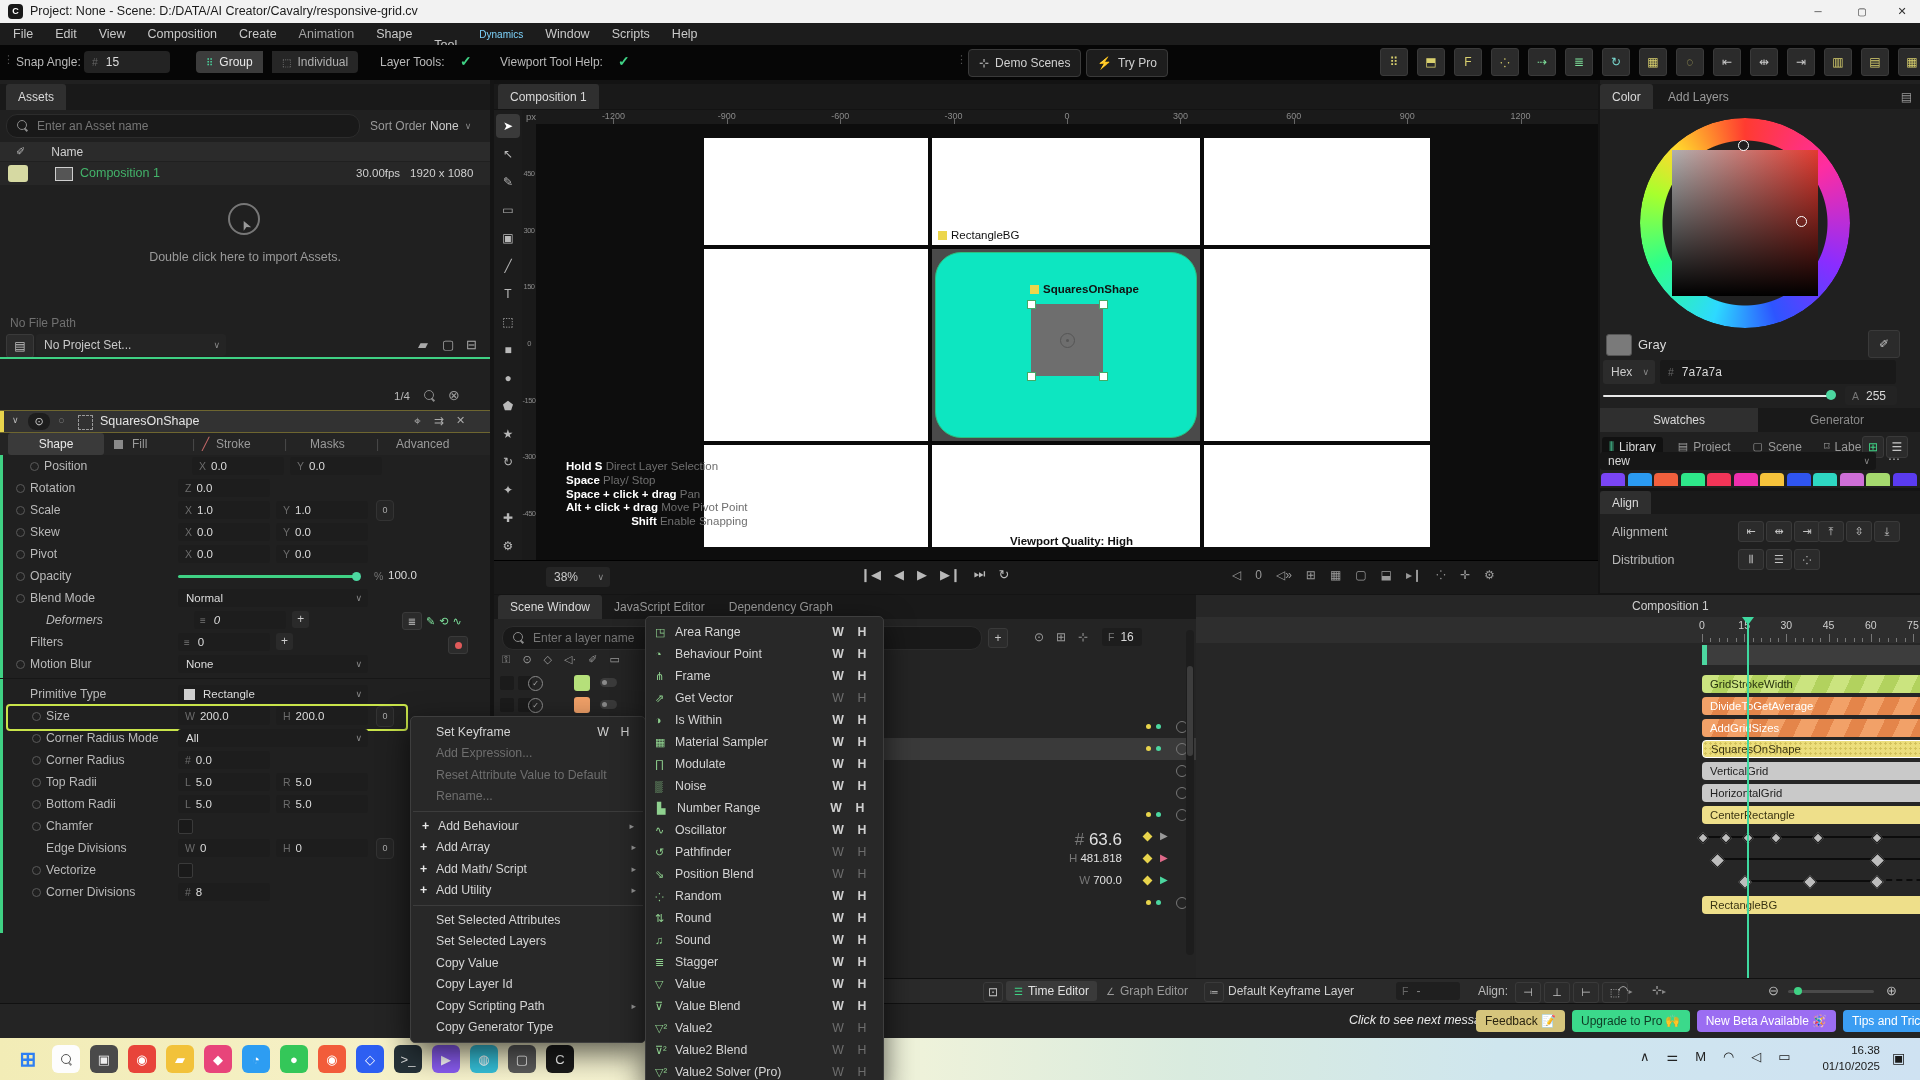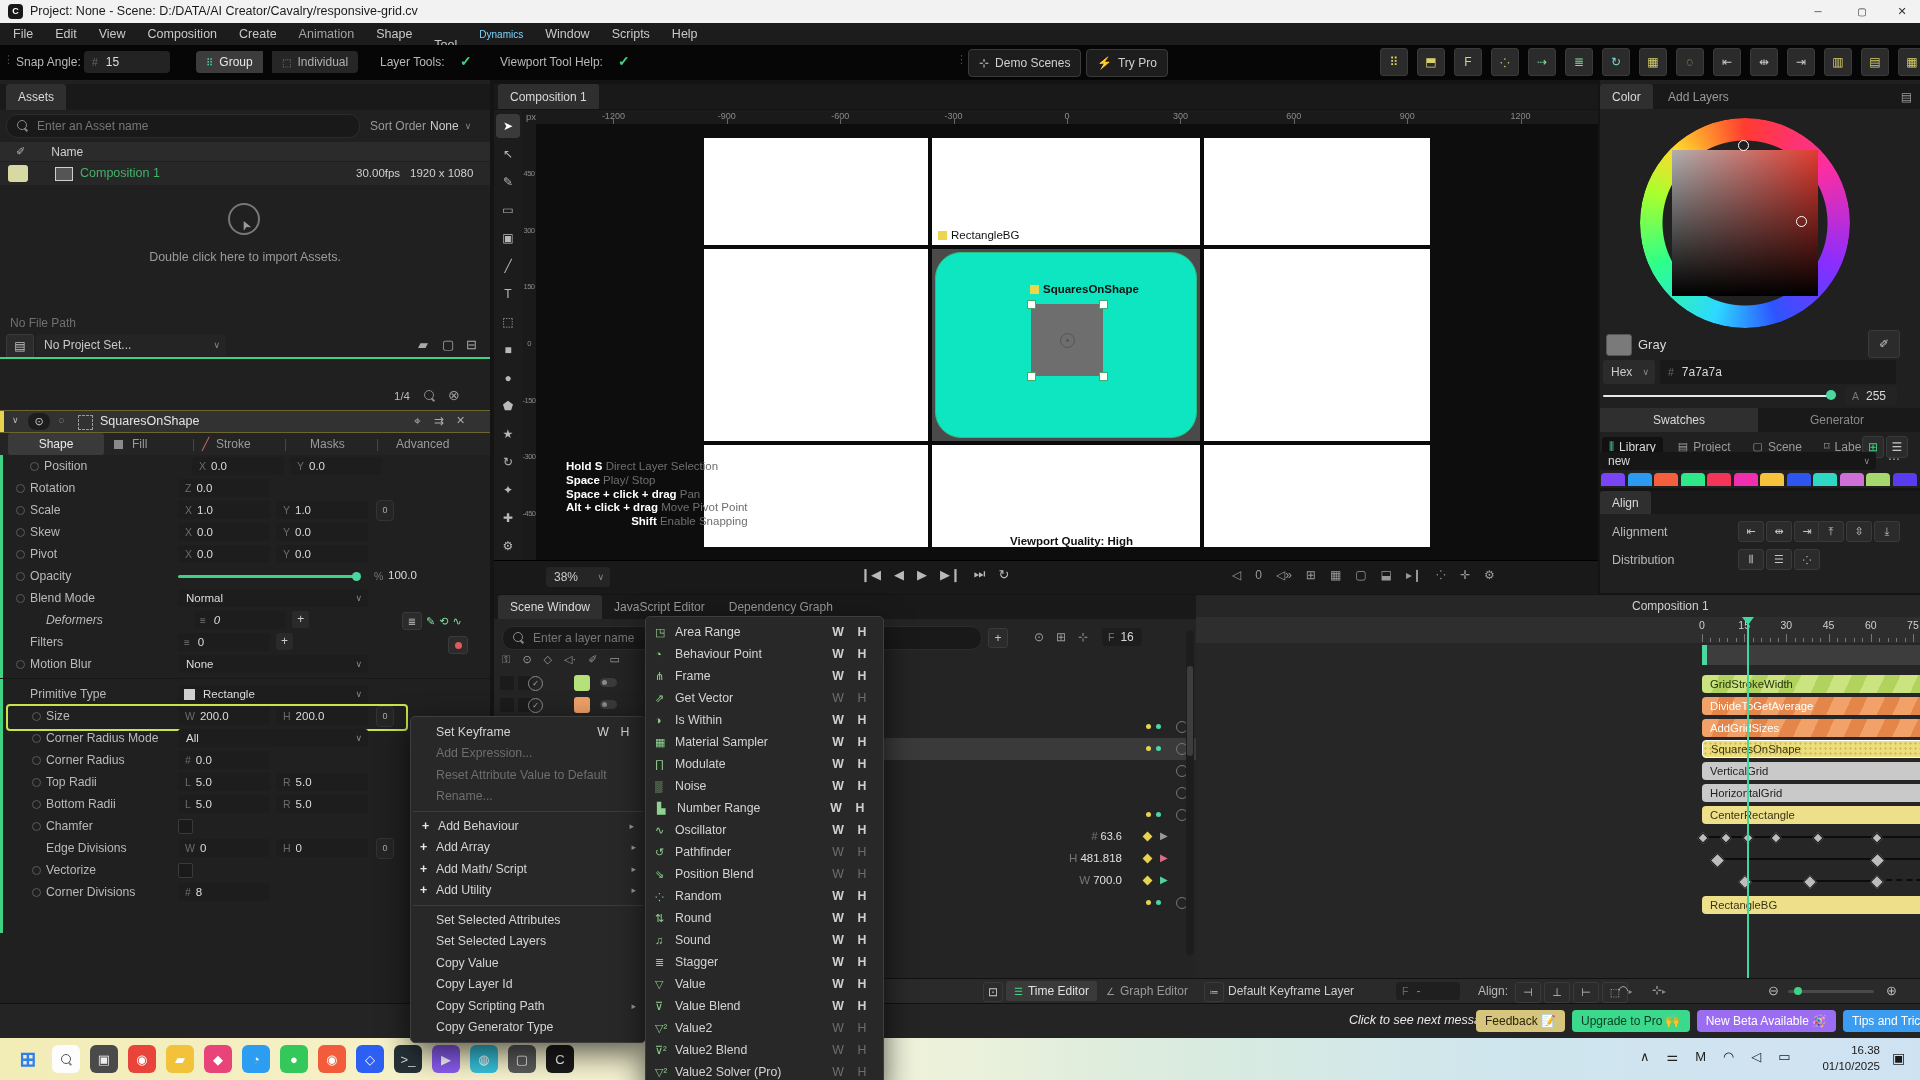--- a/index.html
+++ b/index.html
@@ -673,21 +673,21 @@
         </div>
         <div style="position: absolute; left: 0px; top: 110px; width: 702px; height: 22px;">
           <div style="position: absolute; left: 682px; top: 5px; width: 10px; height: 10px; border: 1px solid rgb(119, 119, 119); border-radius: 50%;"></div>
         </div>
         <div style="position: absolute; left: 0px; top: 132px; width: 702px; height: 22px;">
           <div style="position: absolute; left: 652px; top: 8px; width: 5px; height: 5px; border-radius: 50%; background: rgb(232, 212, 76);"></div>
           <div style="position: absolute; left: 662px; top: 8px; width: 5px; height: 5px; border-radius: 50%; background: rgb(76, 215, 160);"></div>
           <div style="position: absolute; left: 682px; top: 5px; width: 10px; height: 10px; border: 1px solid rgb(119, 119, 119); border-radius: 50%;"></div>
         </div>
         <div style="position: absolute; left: 0px; top: 154px; width: 702px; height: 22px;">
-          <div style="position: absolute; right: 74px; top: 4px; font-size: 11px; color: rgb(224, 224, 224); text-align: right;"><span style="color: rgb(119, 119, 119);"># </span><span>63.6</span></div>
+          <div style="position: absolute; right: 74px; top: 4px; font-size: 17px; color: rgb(224, 224, 224); text-align: right;"><span style="color: rgb(119, 119, 119);"># </span><span>63.6</span></div>
           <div style="position: absolute; left: 650px; top: 7px; width: 7px; height: 7px; transform: rotate(45deg); background: rgb(232, 212, 76);"></div>
           <div style="position: absolute; left: 666px; top: 4px; color: rgb(154, 154, 154); font-size: 10px;">▶</div>
         </div>
         <div style="position: absolute; left: 0px; top: 176px; width: 702px; height: 22px;">
           <div style="position: absolute; right: 74px; top: 4px; font-size: 11.5px; color: rgb(224, 224, 224); text-align: right;"><span style="color: rgb(119, 119, 119);">H </span><span>481.818</span></div>
           <div style="position: absolute; left: 650px; top: 7px; width: 7px; height: 7px; transform: rotate(45deg); background: rgb(232, 212, 76);"></div>
           <div style="position: absolute; left: 666px; top: 4px; color: rgb(224, 106, 138); font-size: 10px;">▶</div>
         </div>
         <div style="position: absolute; left: 0px; top: 198px; width: 702px; height: 22px;">
           <div style="position: absolute; right: 74px; top: 4px; font-size: 11.5px; color: rgb(224, 224, 224); text-align: right;"><span style="color: rgb(119, 119, 119);">W </span><span>700.0</span></div>

